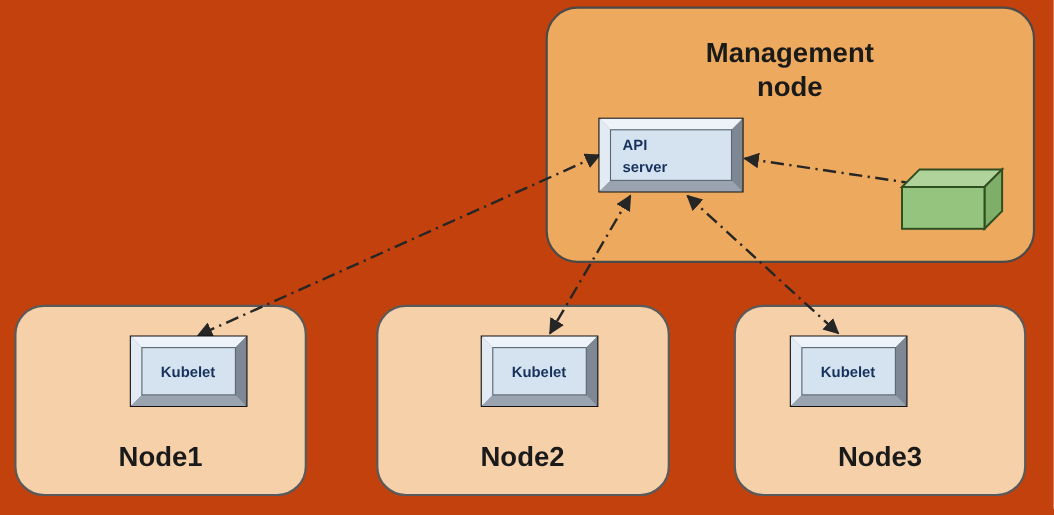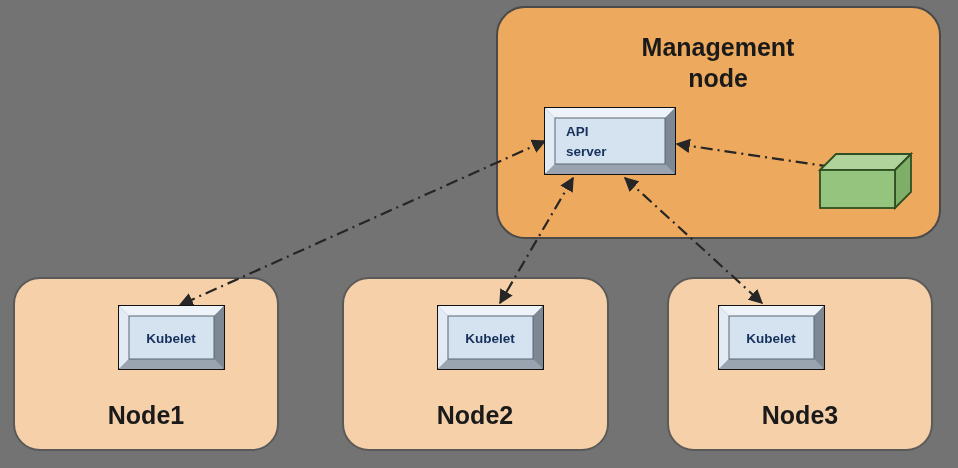--- a/index.html
+++ b/index.html
@@ -1,18 +1,18 @@
 <!DOCTYPE html>
 <html><head>
 <meta charset="utf-8">
 <style>
   html,body{margin:0;padding:0;background:#ffffff;}
   body{width:958px;height:468px;overflow:hidden;
        font-family:"Liberation Sans", sans-serif;}
-  #canvas{position:relative;width:958px;height:468px;background:#737373;}
+  #canvas{position:relative;width:958px;height:468px;background:#c2410c;}
   svg#diagram{position:absolute;left:0;top:0;width:958px;height:468px;}
   .lbl{font-family:"Liberation Sans", sans-serif;fill:#1a1a1a;}
   .grp-title{font-size:25px;font-weight:700;text-anchor:middle;}
   .node-title{font-size:25px;font-weight:700;text-anchor:middle;}
   .box-lbl{font-size:13.5px;font-weight:700;fill:#16325c;}
   .ca-lbl{font-size:15px;font-weight:700;fill:#1a1a1a;text-anchor:middle;}
 </style>
 </head>
 <body>
 

